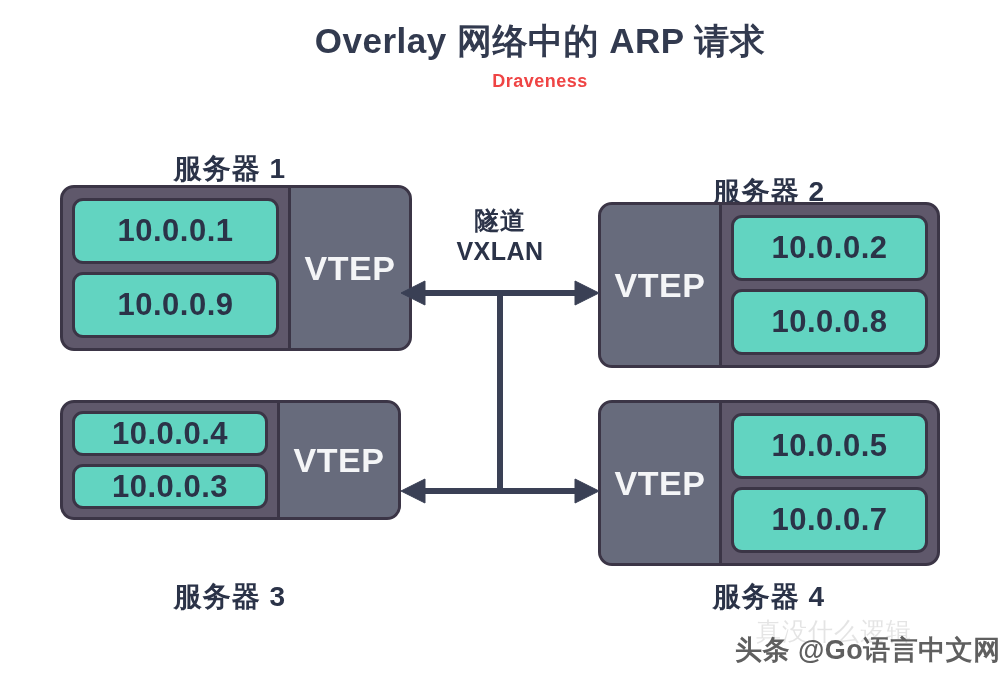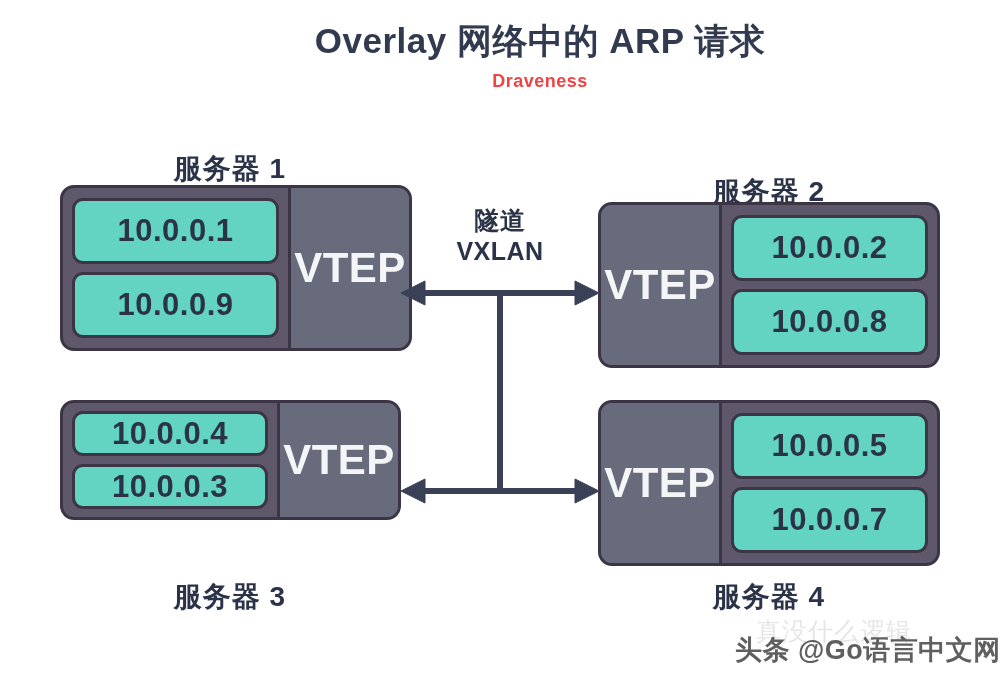--- a/index.html
+++ b/index.html
@@ -96,21 +96,21 @@
     color: #2b3348;
     letter-spacing: 0.5px;
   }
 
   .vtep-panel {
     flex: 0 0 118px;
     background: #676b7c;
     display: flex;
     align-items: center;
     justify-content: center;
-    font-size: 42px;
+    font-size: 34px;
     font-weight: bold;
     color: #f4f5f7;
     letter-spacing: 0.5px;
   }
   .vtep-panel.right { border-left: 3px solid #3b3546; }
   .vtep-panel.left  { border-right: 3px solid #3b3546; }
 
   
   #tunnel-label {
     position: absolute;

